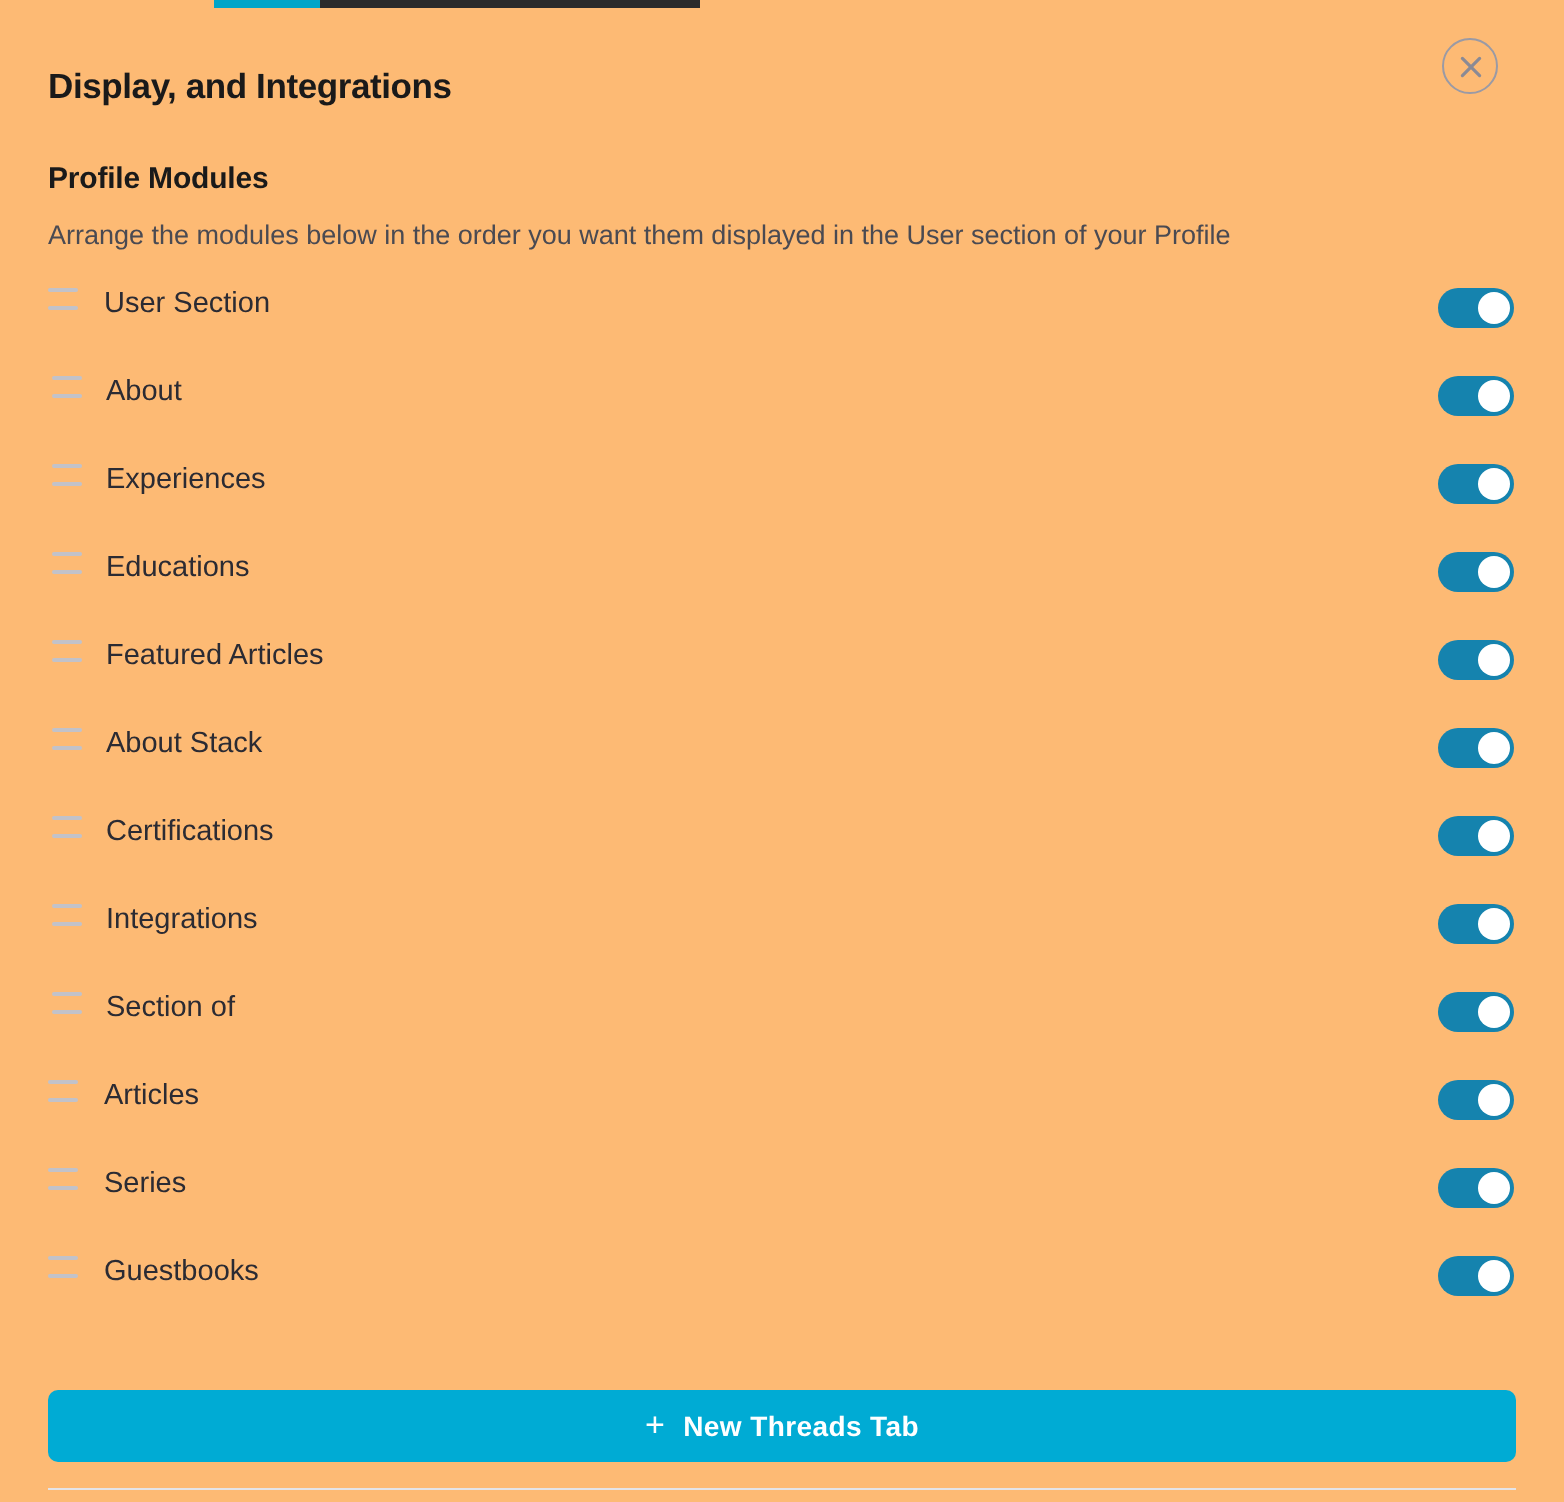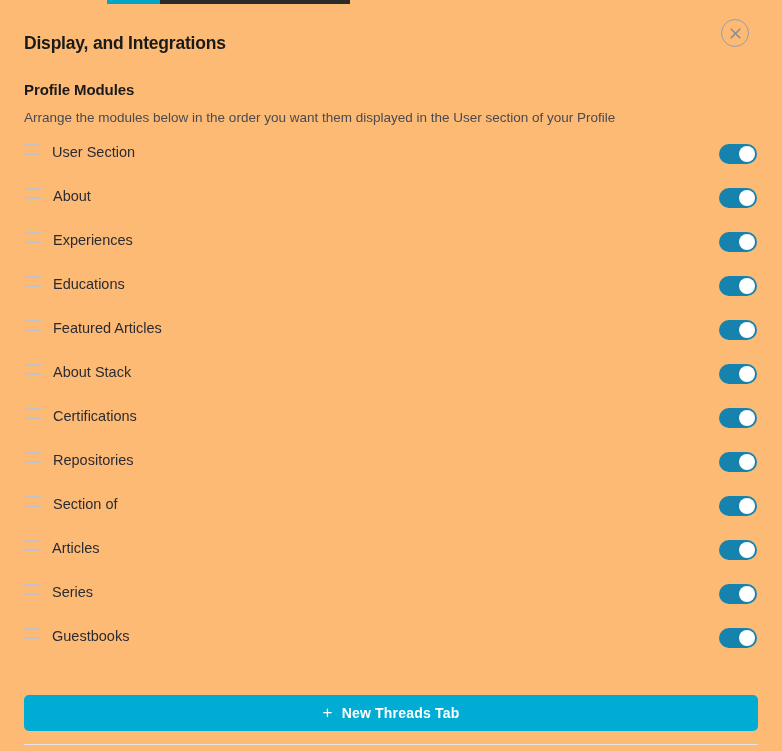--- a/index.html
+++ b/index.html
@@ -289,21 +289,21 @@
         <span class="spring"></span>
         <button class="toggle">
           <span class="knob"></span>
         </button>
       </div>
       <div class="module-row level-1">
         <span class="drag-handle">
           <i></i>
           <i></i>
         </span>
-        <span class="module-label">Repositories</span>
+        <span class="module-label">Integrations</span>
         <span class="spring"></span>
         <button class="toggle">
           <span class="knob"></span>
         </button>
       </div>
       <div class="module-row level-1">
         <span class="drag-handle">
           <i></i>
           <i></i>
         </span>

